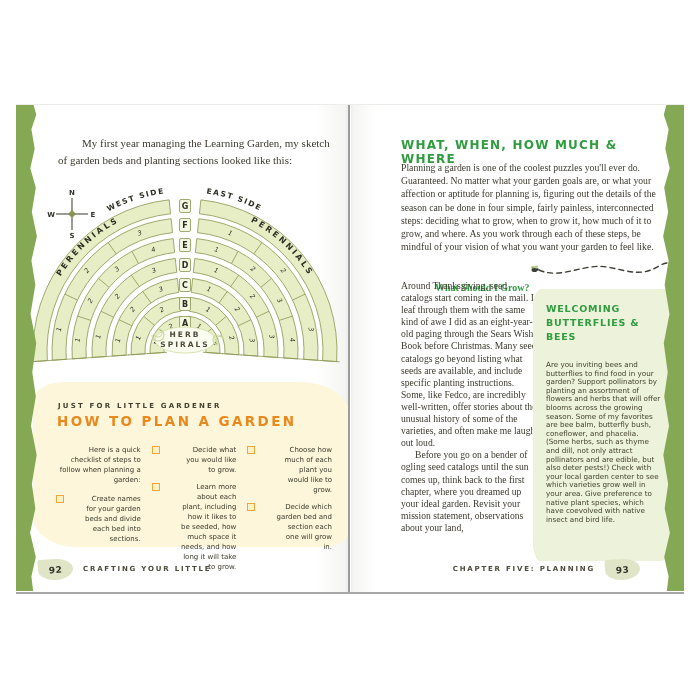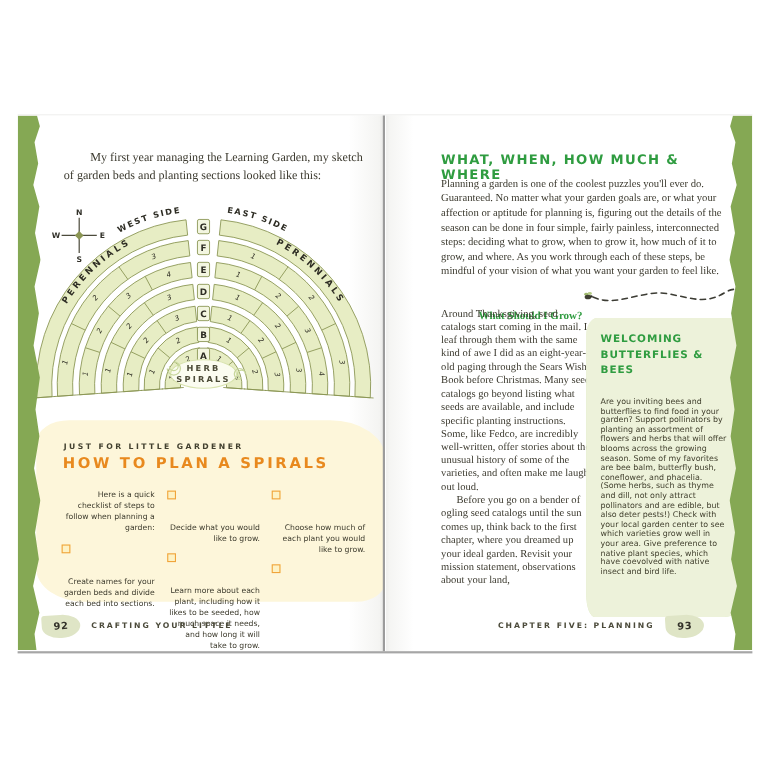--- a/index.html
+++ b/index.html
@@ -36,21 +36,21 @@
   .callout{position:absolute;left:2px;top:284px;width:308px;height:150px;background:var(--callout-bg,#fbeec0);
            border-radius:14px 40px 10px 30px / 24px 16px 30px 12px;z-index:1;}
   .callout:before{content:"";position:absolute;left:-5px;right:-4px;top:-7px;bottom:-8px;z-index:-1;
            background:#fdf6da;border-radius:30px 50px 26px 44px / 20px 34px 18px 30px;}
   .kicker{position:absolute;left:20px;top:13px;font:bold 7px "DejaVu Sans",sans-serif;letter-spacing:2.2px;color:#42402f;}
   .callout-title{position:absolute;left:19px;top:24px;font:bold 13.5px "DejaVu Sans",sans-serif;
            letter-spacing:2.4px;color:var(--accent-orange,#e8891e);}
   .cols{position:absolute;left:18px;right:14px;top:56px;display:flex;gap:11px;text-align:right;}
   .col{flex:1;font:7px/10px "DejaVu Sans",sans-serif;color:#3c3a2c;}
   .check-intro{margin:0 0 9px 0;}
-  .check-item{display:flex;gap:21px;margin-bottom:7px;flex-direction:column;}
+  .check-item{display:flex;gap:21px;margin-bottom:7px;}
   .checkbox{flex:0 0 auto;width:6px;height:6px;margin-top:1px;border:1.3px solid #f0a43a;background:#fdf2c4;}
 
   .footer{position:absolute;top:452px;height:24px;display:flex;align-items:center;z-index:9;}
   .footer-left{left:2px;}
   .footer-right{right:24px;}
   .leaf{width:35px;height:21px;background:#dfe5c6;border-radius:3px 55% 55% 55% / 3px 55% 55% 55%;
         transform:rotate(-4deg);display:flex;align-items:center;justify-content:center;}
   .leaf .num{font:bold 9px "DejaVu Sans",sans-serif;color:#33322a;letter-spacing:.5px;}
   .footer-label{font:bold 7px "DejaVu Sans",sans-serif;letter-spacing:1.8px;color:#4b4a3a;margin:0 10px;}
 
@@ -221,21 +221,21 @@
             <ellipse class="herb-halo" cx="149" cy="155" rx="30" ry="13"></ellipse>
             <path class="spiral" d="M116,150 a6,6 0 1 0 6,-6 a4,4 0 1 1 -4,4"></path>
             <path class="spiral" d="M182,160 a5,5 0 1 1 5,-5 a3.5,3.5 0 1 0 -3.5,3.5"></path>
             <text class="herb-label" x="149" y="152">HERB</text>
             <text class="herb-label" x="149" y="162">SPIRALS</text>
           </g>
         </svg>
 
       <div class="callout">
         <div class="kicker">JUST FOR LITTLE GARDENER</div>
-        <div class="callout-title">HOW TO PLAN A SPIRALS</div>
+        <div class="callout-title">HOW TO PLAN A GARDEN</div>
         <div class="cols">
           <div class="col">
             <p class="check-intro">Here is a quick checklist of steps to follow when planning a garden:</p>
             <div class="check-item">
               <span class="checkbox"></span>
               <span>Create names for your garden beds and divide each bed into sections.</span>
             </div>
           </div>
           <div class="col">
             <div class="check-item">
@@ -247,20 +247,21 @@
               <span>Learn more about each plant, including how it likes to be seeded, how much space it needs, and how long it will take to grow.</span>
             </div>
           </div>
           <div class="col">
             <div class="check-item">
               <span class="checkbox"></span>
               <span>Choose how much of each plant you would like to grow.</span>
             </div>
             <div class="check-item">
               <span class="checkbox"></span>
+              <span>Decide which garden bed and section each one will grow in.</span>
             </div>
           </div>
         </div>
       </div>
 
       <div class="footer footer-left">
         <div class="leaf">
           <span class="num">92</span>
         </div>
         <span class="footer-label">CRAFTING YOUR LITTLE</span>

